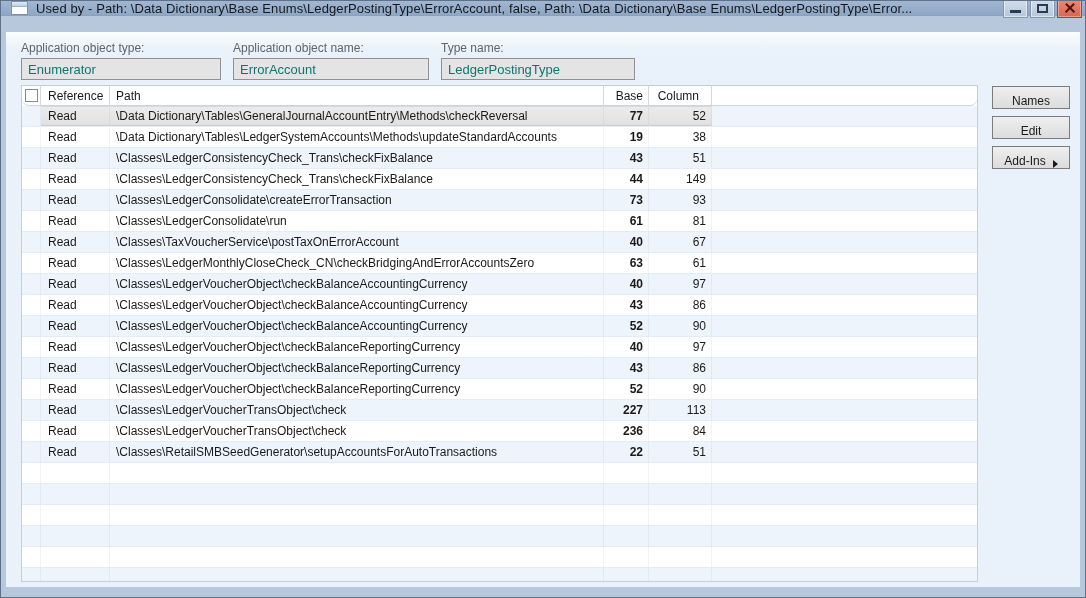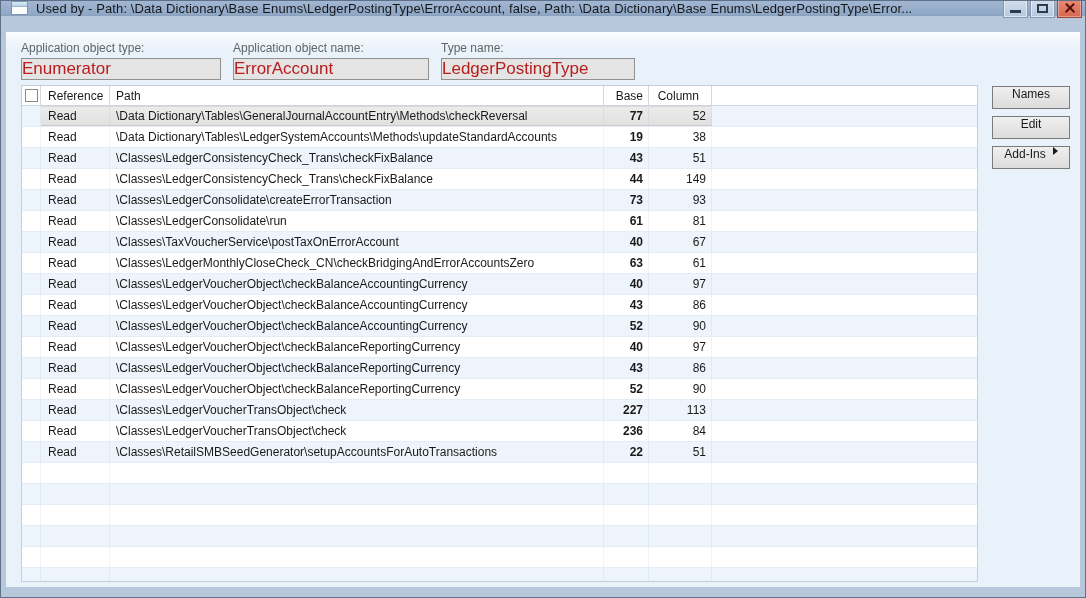--- a/index.html
+++ b/index.html
@@ -56,33 +56,33 @@
   .client{
     position:absolute; left:5px; right:5px; top:31px; bottom:10px;
     background:linear-gradient(#fbfdfe,#e9f1fa 18px);
   }
 
   
   .field{ position:absolute; top:9px; }
   .field .flabel{ font-size:12px; color:#616569; display:block; margin-bottom:3px; }
   .field .fbox{
     height:22px; background:#e4e4e4; border:1px solid #919191;
-    font-size:17px; color:#b91c1c; display:flex; align-items:center; 
+    font-size:13px; color:#0f766e; display:flex; align-items:center; padding-left:6px;
   }
   .field1{ left:15px; }  .field1 .fbox{ width:200px; }
   .field2{ left:227px; } .field2 .fbox{ width:196px; }
   .field3{ left:435px; } .field3 .fbox{ width:194px; }
 
   
   .grid{
     position:absolute; left:15px; top:53px; width:957px; height:497px;
     background:#fff; border:1px solid #c3cfdb; overflow:hidden;
     font-size:12px; color:#1a1a1a;
   }
-  .grid-header{ display:flex; height:20px; background:#fff; border-bottom:1px solid #ccd4dd; }
+  .grid-header{ display:flex; height:20px; background:#fff; border-bottom:1px solid #ccd4dd;border-radius:7px; }
   .hcell{
     display:flex; align-items:center; border-right:1px solid #d8d8d8;
     padding:0 6px; white-space:nowrap; overflow:hidden;
   }
   .h-cb{ width:19px; padding:0; justify-content:center; }
   .h-ref{ width:69px; padding-left:7px; }
   .h-path{ width:494px; }
   .h-line{ width:45px; justify-content:flex-end; padding-right:5px; }
   .h-col{ width:63px; justify-content:flex-end; padding-right:12px; }
   .h-trail{ flex:1; border-right:none; }
@@ -107,21 +107,21 @@
   .grid-row.selected .c-col{
     background:linear-gradient(#ececec,#e0e0e0);
     box-shadow:inset 0 1px 0 #d9d9d9, inset 0 -1px 0 #cccccc;
   }
 
   
   .side-btn{
     position:absolute; left:986px; width:78px; height:23px;
     background:linear-gradient(#efefef,#dcdcdc);
     border:1px solid #7b7b7b;
-    display:flex; align-items:flex-start; justify-content:center; gap:5px;
+    display:flex; align-items:flex-end; justify-content:center; gap:5px;
     font-size:12px; color:#1a1a1a; cursor:default;
   }
   .btn-names{ top:54px; }
   .btn-edit{ top:84px; }
   .btn-addins{ top:114px; }
   .arrow-right{
     width:0; height:0; border-left:5px solid #1a1a1a;
     border-top:4px solid transparent; border-bottom:4px solid transparent;
     margin-left:2px;
   }

